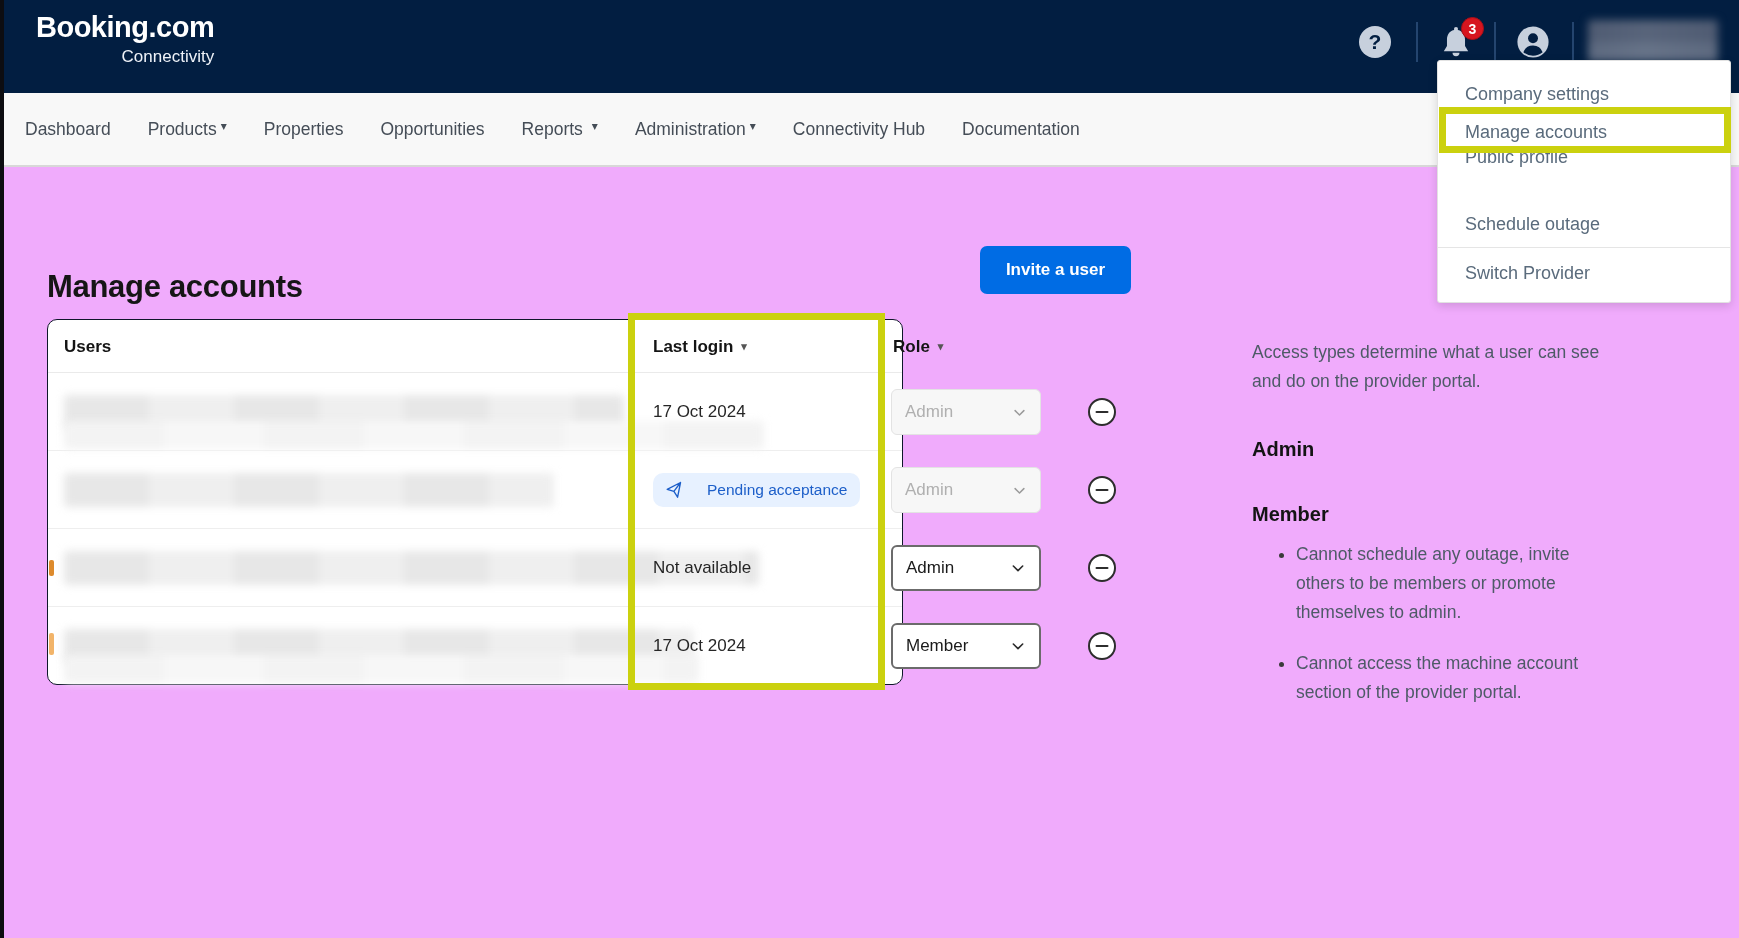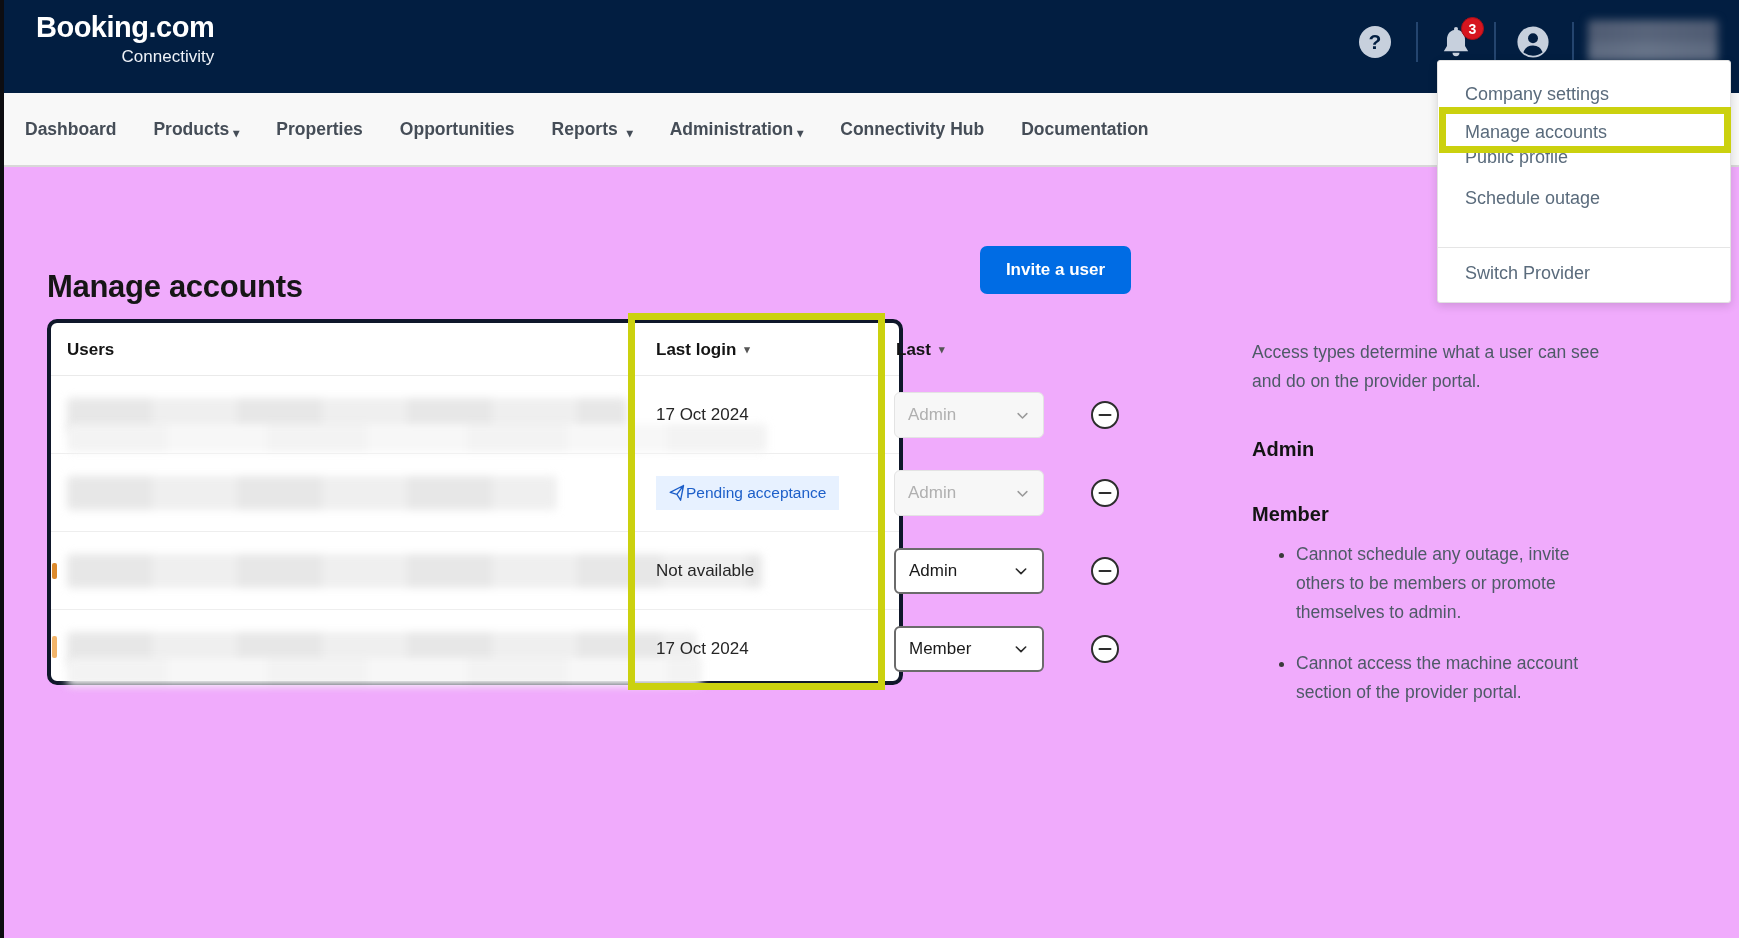--- a/index.html
+++ b/index.html
@@ -21,48 +21,48 @@
     display:flex;align-items:center;justify-content:center;border:1px solid #a70f17;}
   .avatar-icon{position:absolute;left:1516px;top:25px;width:34px;height:34px;cursor:pointer;}
   .user-blur{position:absolute;left:1588px;top:20px;width:130px;height:42px;border-radius:3px;
     background:linear-gradient(180deg,#929cae 0 52%,#a9b2c0 52% 100%),
                linear-gradient(90deg,#8b96a8,#9aa4b4 45%,#8b96a8);
     background-blend-mode:multiply;filter:blur(4px);cursor:pointer;}
 
   
   .mainnav{position:absolute;left:0;top:93px;width:1739px;height:74px;background:#f8f8f8;
     border-bottom:2px solid #d8d8d8;display:flex;align-items:center;padding-left:25px;gap:37px;}
-  .nav-item{font-size:17.5px;color:#454d57;cursor:pointer;white-space:nowrap;display:flex;align-items:flex-end;font-weight:bold;}
+  .nav-item{font-size:17.5px;color:#454d57;cursor:pointer;white-space:nowrap;display:flex;align-items:flex-start;}
   .nav-item .caret{font-size:12px;margin-left:4px;color:#454d57;}
 
   
   .page-title{position:absolute;left:47px;top:248px;font-size:31px;font-weight:700;color:#161616;letter-spacing:-0.3px;}
   .invite-btn{position:absolute;left:980px;top:246px;width:151px;height:48px;background:var(--accent_blue,#006ce4);
     color:#fff;font-size:17px;font-weight:700;border:none;border-radius:7px;cursor:pointer;
     display:flex;align-items:center;justify-content:center;}
 
   
   .card{position:absolute;left:47px;top:319px;width:856px;height:366px;background:#fff;
-    border:4px solid #0f172a;border-radius:10px;}
+    border:1px solid #0f172a;border-radius:10px;}
   .thead{position:absolute;left:0;top:0;width:100%;height:53px;border-bottom:1px solid #eaeaea;}
   .th{position:absolute;top:0;height:53px;display:flex;align-items:center;font-size:17px;font-weight:700;color:#141414;}
   .th .sort-caret{font-size:11px;color:#555;margin-left:8px;cursor:pointer;}
   .th-users{left:16px;}
   .th-lastlogin{left:605px;cursor:pointer;}
   .th-role{left:845px;cursor:pointer;}
   .trow{position:absolute;left:0;width:100%;height:78px;border-bottom:1px solid #eeeeee;}
   .trow.last{border-bottom:none;}
   .name-blur{position:absolute;left:16px;top:22px;height:34px;border-radius:4px;
     background:repeating-linear-gradient(90deg,#e7e7e7 0 85px,#efefef 85px 170px);filter:blur(4px);}
   .name-blur.light{background:repeating-linear-gradient(90deg,#f3f3f3 0 100px,#f7f7f7 100px 200px);height:28px;top:48px;}
   .avatar-remnant{position:absolute;left:1px;border-radius:2px;}
   .cell-lastlogin{position:absolute;left:605px;top:0;height:78px;display:flex;align-items:center;
     font-size:17px;color:#262626;}
-  .pending-badge{display:flex;align-items:center;gap:0;background:var(--badge_bg,#e7f1ff);
-    color:var(--badge_text,#1d5fc9);font-size:15.5px;padding:8px 13px;border-radius:0;}
+  .pending-badge{display:flex;align-items:center;gap:24px;background:var(--badge_bg,#e7f1ff);
+    color:var(--badge_text,#1d5fc9);font-size:15.5px;padding:8px 13px;border-radius:10px;}
   .role-select{position:absolute;left:843px;top:16px;width:150px;height:46px;border-radius:6px;
     display:flex;align-items:center;justify-content:space-between;padding:0 13px;font-size:17px;cursor:pointer;}
   .role-select.enabled{background:#fff;border:2px solid #6b6b6b;color:#1a1a1a;}
   .role-select.disabled{background:#f7f7f7;border:1px solid #e3e3e3;color:#b0b0b0;cursor:default;}
   .role-select .chev{flex:0 0 auto;}
   .remove-btn{position:absolute;left:1038px;top:23px;width:32px;height:32px;padding:0;border:none;
     background:transparent;cursor:pointer;}
 
   
   .hl-box{position:absolute;border:7px solid var(--highlight_yellow,#cbd10e);pointer-events:none;z-index:60;}
@@ -156,21 +156,21 @@
   <section class="card">
     <div class="thead">
       <div class="th th-users">
           <span>Users</span>
         </div>
       <div class="th th-lastlogin">
           <span>Last login</span>
           <span class="sort-caret">▾</span>
         </div>
       <div class="th th-role">
-          <span>Last</span>
+          <span>Role</span>
           <span class="sort-caret">▾</span>
         </div>
     </div>
 
     <div class="trow" style="top:53px">
       <div class="name-blur" style="width:560px"></div>
       <div class="name-blur light" style="width:700px"></div>
       <div class="cell-lastlogin">17 Oct 2024</div>
       <div class="role-select disabled">
         <span>Admin</span>
@@ -259,21 +259,21 @@
         <li>Cannot schedule any outage, invite others to be members or promote themselves to admin.</li>
         <li>Cannot access the machine account section of the provider portal.</li>
       </ul>
     </div>
   </aside>
 
   <div class="acct-menu">
     <div class="menu-item" style="top:14px">Company settings</div>
     <div class="menu-item" style="top:52px">Manage accounts</div>
     <div class="menu-item" style="top:77px">Public profile</div>
-    <div class="menu-item" style="top:118px">Schedule outage</div>
+    <div class="menu-item" style="top:144px">Schedule outage</div>
     <div class="menu-divider"></div>
     <div class="menu-item" style="top:193px">Switch Provider</div>
   </div>
 
   <div class="hl-box hl-table"></div>
   <div class="hl-box hl-menu"></div>
 
   <div class="frame-edge-left"></div>
 </div>
 

